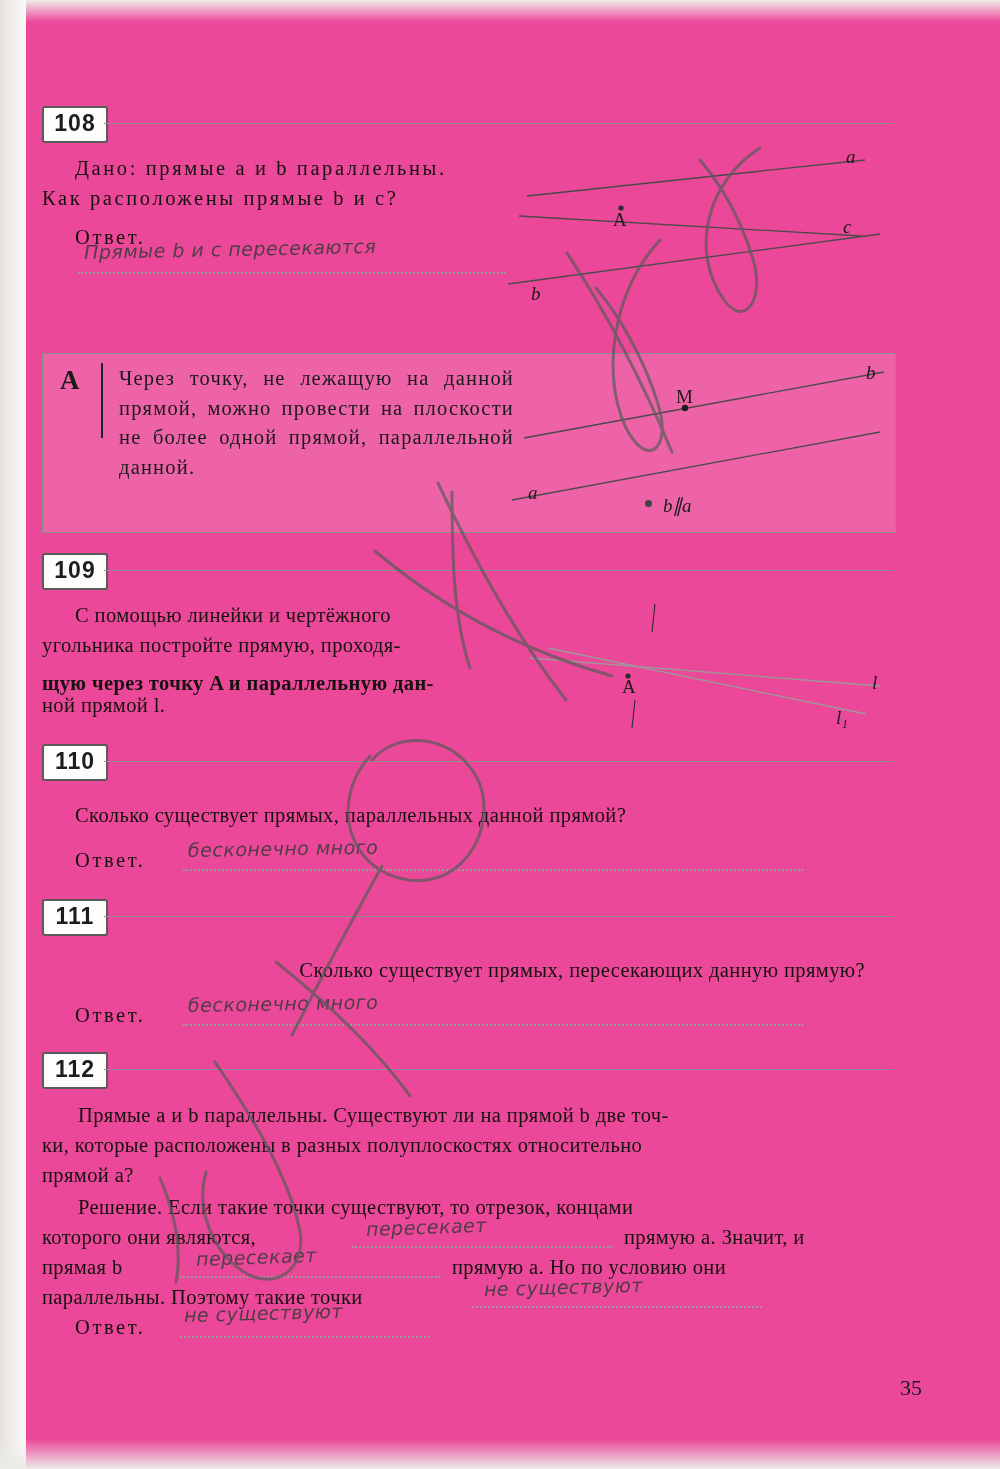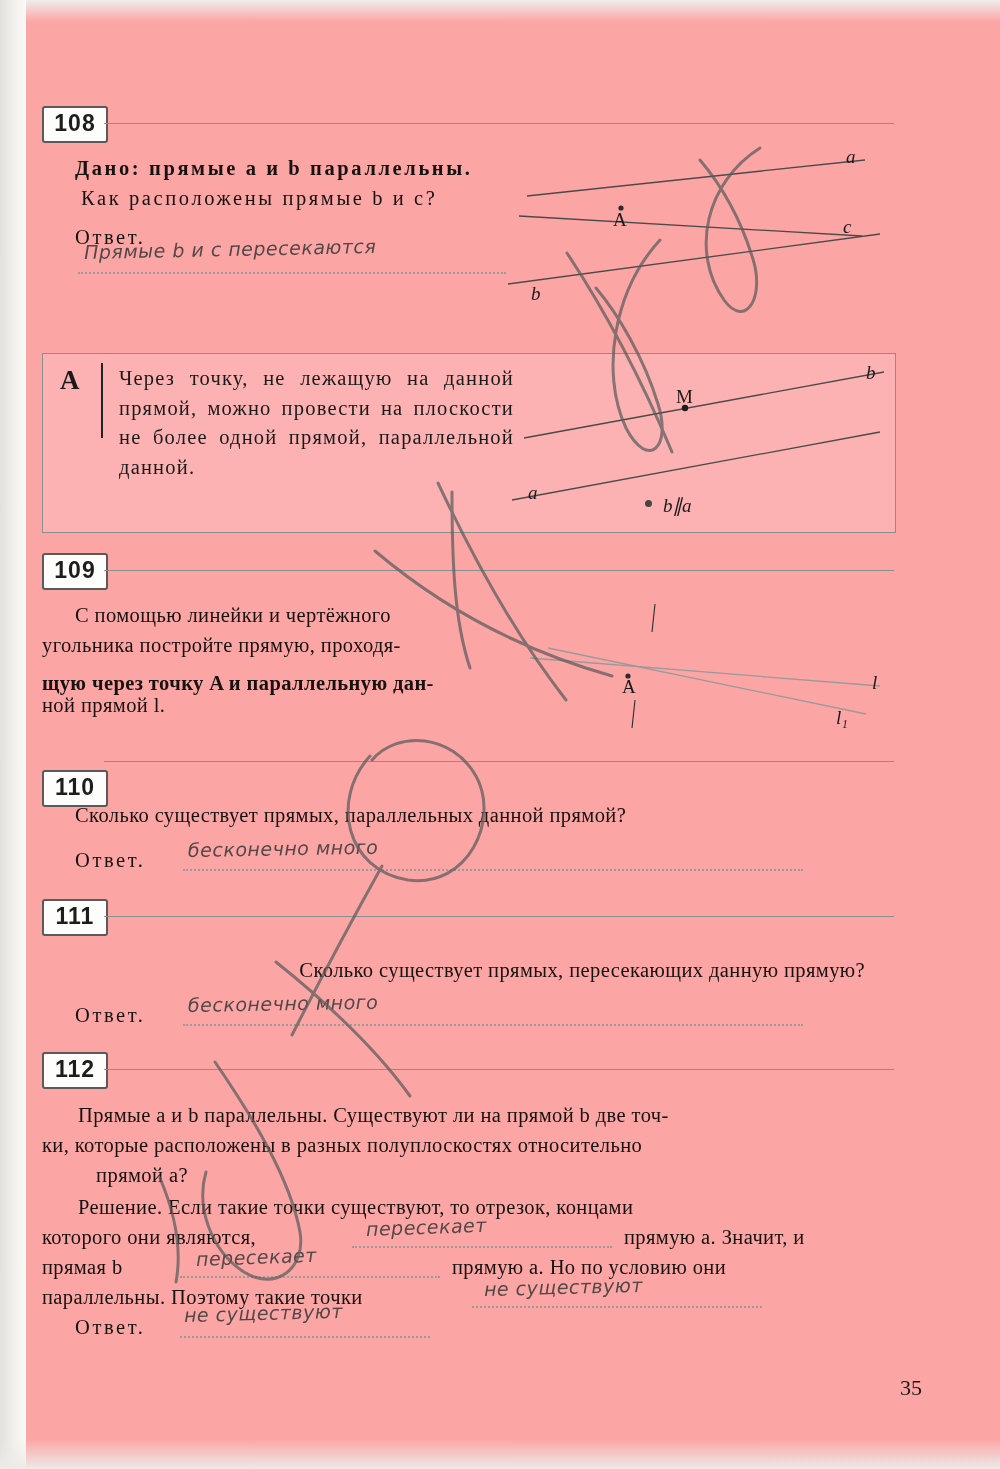--- a/index.html
+++ b/index.html
@@ -9,21 +9,21 @@
   }
   body {
     font-family: "Liberation Serif", serif;
     color: #1a1a1a;
   }
   #page {
     position: relative;
     width: 1000px;
     height: 1469px;
     overflow: hidden;
-    background: #fca5a5;
+    background: #ec4899;
   }
   
   #paper-edge-left {
     position: absolute;
     left: 0; top: 0;
     width: 26px; height: 1469px;
     background: linear-gradient(to right, #e3e0dc 0%, #f2f0ed 55%, #fbfaf8 100%);
   }
   #paper-edge-bottom {
     position: absolute;
@@ -161,41 +161,41 @@
 
   <div id="paper-edge-top"></div>
   <div id="paper-edge-left"></div>
   <div id="paper-edge-bottom"></div>
 
   <div class="content">
 
     <div class="num-box" style="left:42px; top:106px;">108</div>
     <div class="rule" style="left:104px; top:123px; width:790px;"></div>
 
-    <div class="txt spaced" style="left:75px; top:153px; width:470px;font-weight:bold;">Дано: прямые a и b параллельны.</div>
-    <div class="txt spaced" style="left:42px; top:183px; width:500px;margin-left:39px;">Как расположены прямые b и c?</div>
+    <div class="txt spaced" style="left:75px; top:153px; width:470px;">Дано: прямые a и b параллельны.</div>
+    <div class="txt spaced" style="left:42px; top:183px; width:500px;">Как расположены прямые b и c?</div>
 
     <div class="txt spaced" style="left:75px; top:222px;">Ответ.</div>
     <div class="dots" style="left:78px; top:272px; width:428px;"></div>
     <div class="hand" style="left:84px; top:241px; transform: rotate(-1.2deg); font-size:19px;">Прямые b и с пересекаются</div>
 
     <div id="axiom-box"></div>
     <div id="axiom-letter">A</div>
     <div id="axiom-divider"></div>
     <div id="axiom-text">Через точку, не лежащую на данной прямой, можно провести на плоскости не более одной прямой, параллельной данной.</div>
 
     <div class="num-box" style="left:42px; top:553px;">109</div>
     <div class="rule" style="left:104px; top:570px; width:790px;"></div>
 
     <div class="txt" style="left:42px; top:630px; width:492px; text-align:justify;">угольника постройте прямую, проходя-</div>
     <div class="txt" style="left:75px; top:600px; width:455px; text-align:justify;">С помощью линейки и чертёжного</div>
     <div class="txt" style="left:42px; top:668px; width:495px; text-align:justify;font-weight:bold;">щую через точку A и параллельную дан-</div>
     <div class="txt" style="left:42px; top:690px; width:300px;">ной прямой l.</div>
 
-    <div class="num-box" style="left:42px; top:744px;margin-top:26px;">110</div>
+    <div class="num-box" style="left:42px; top:744px;">110</div>
     <div class="rule" style="left:104px; top:761px; width:790px;"></div>
 
     <div class="txt" style="left:75px; top:800px; width:780px;">Сколько существует прямых, параллельных данной прямой?</div>
 
     <div class="txt spaced" style="left:75px; top:845px;">Ответ.</div>
     <div class="dots" style="left:183px; top:869px; width:620px;"></div>
     <div class="hand" style="left:188px; top:839px; transform: rotate(-1deg);">бесконечно много</div>
 
     <div class="num-box" style="left:42px; top:899px;">111</div>
     <div class="rule" style="left:104px; top:916px; width:790px;"></div>
@@ -204,21 +204,21 @@
 
     <div class="txt spaced" style="left:75px; top:1000px;">Ответ.</div>
     <div class="dots" style="left:183px; top:1024px; width:620px;"></div>
     <div class="hand" style="left:188px; top:994px; transform: rotate(-1deg);">бесконечно много</div>
 
     <div class="num-box" style="left:42px; top:1052px;">112</div>
     <div class="rule" style="left:104px; top:1069px; width:790px;"></div>
 
     <div class="txt" style="left:78px; top:1100px; width:810px;">Прямые a и b параллельны. Существуют ли на прямой b две точ-</div>
     <div class="txt" style="left:42px; top:1130px; width:848px; text-align:justify;">ки, которые расположены в разных полуплоскостях относительно</div>
-    <div class="txt" style="left:42px; top:1160px; width:200px;text-align:center;">прямой a?</div>
+    <div class="txt" style="left:42px; top:1160px; width:200px;">прямой a?</div>
 
     <div class="txt" style="left:78px; top:1192px; width:810px;">Решение. Если такие точки существуют, то отрезок, концами</div>
     <div class="txt" style="left:42px; top:1222px; width:300px;">которого они являются,</div>
     <div class="dots" style="left:352px; top:1246px; width:260px;"></div>
     <div class="hand" style="left:366px; top:1218px; transform: rotate(-2deg);">пересекает</div>
     <div class="txt" style="left:624px; top:1222px; width:300px;">прямую a. Значит, и</div>
 
     <div class="txt" style="left:42px; top:1252px; width:160px;">прямая b</div>
     <div class="dots" style="left:180px; top:1276px; width:260px;"></div>
     <div class="hand" style="left:196px; top:1248px; transform: rotate(-2deg);">пересекает</div>

